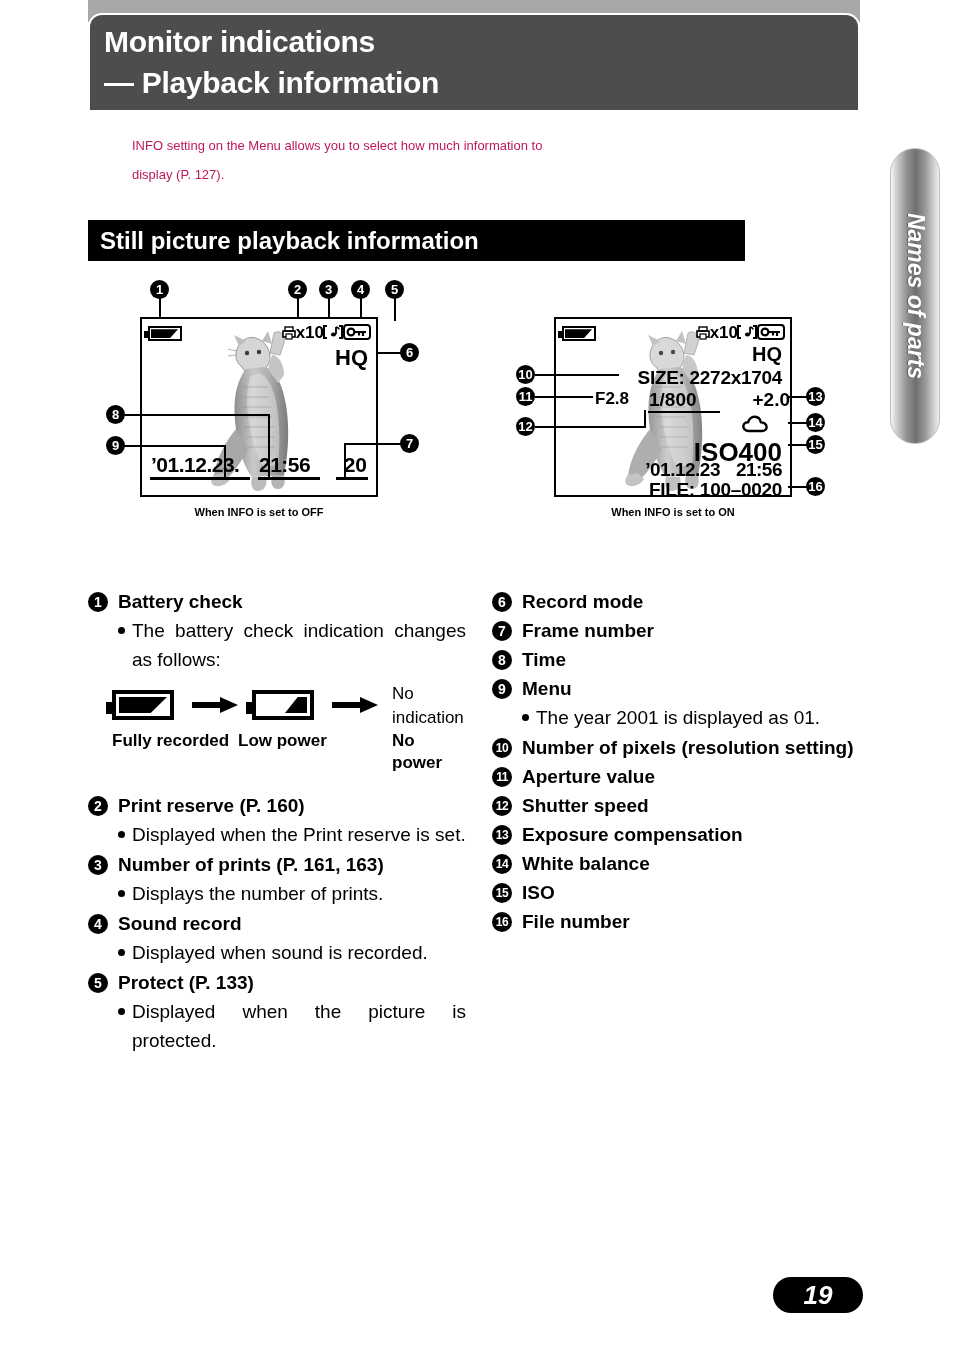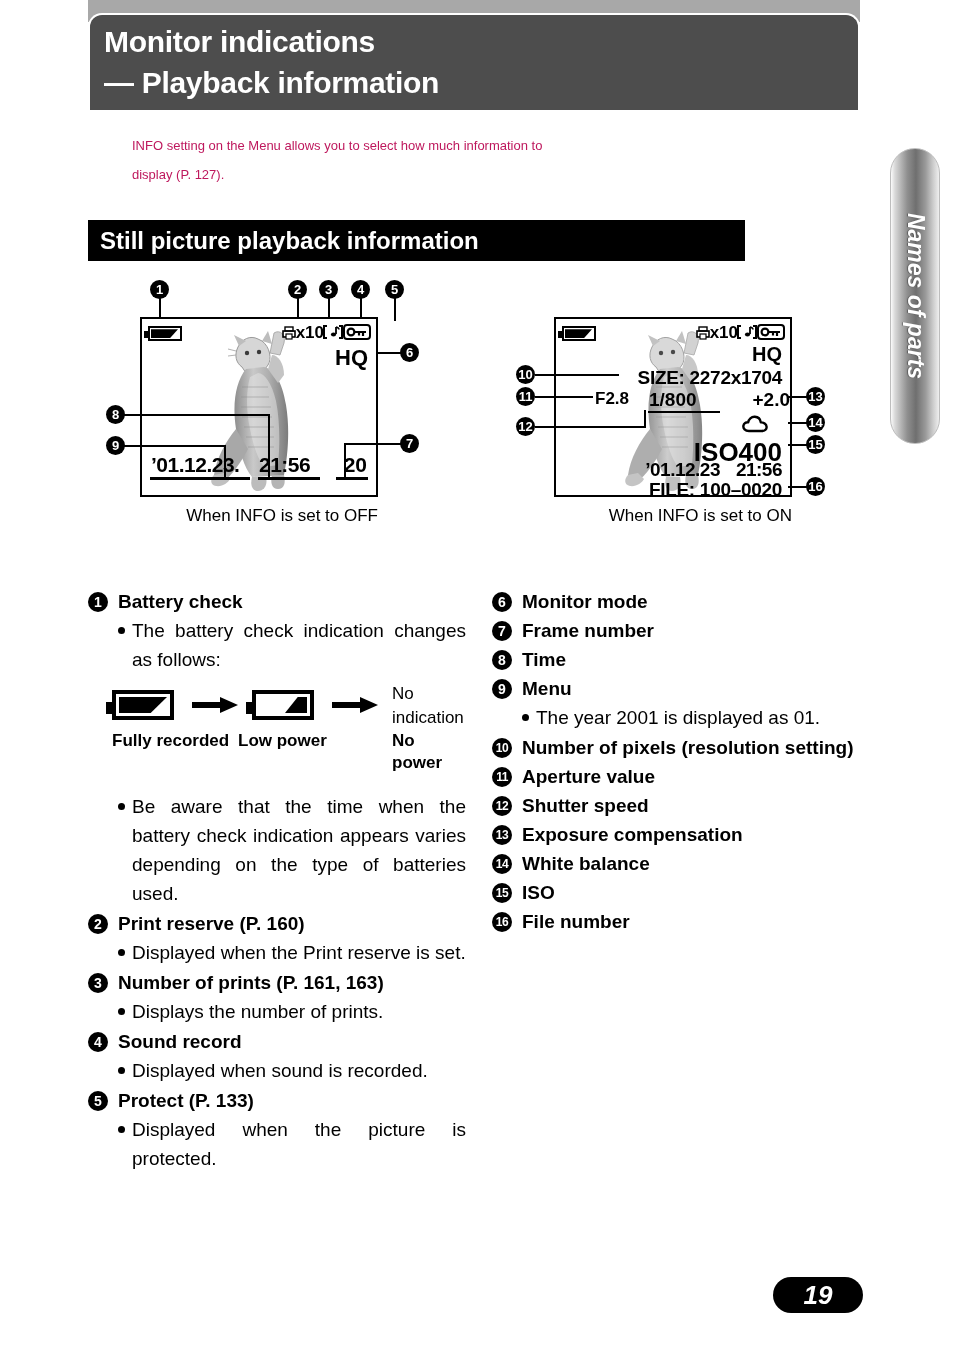--- a/index.html
+++ b/index.html
@@ -97,21 +97,21 @@
     background: #000; color: #fff; font-weight: bold; font-size: 13px;
     text-align: center; line-height: 19px; font-family: "Liberation Sans", sans-serif;
   }
   .lead { position: absolute; background: #000; }
   .lead.h { height: 2px; }
   .lead.v { width: 2px; }
 
   .uline { position: absolute; height: 3px; background: #000; }
 
   .caption {
-    position: absolute; font-weight: normal; font-size: 17px; color: #000; text-align: right;
+    position: absolute; font-weight: bold; font-size: 11px; color: #000; text-align: center;
   }
 
   
   .col { position: absolute; top: 588px; width: 378px; }
   .col.left  { left: 88px; }
   .col.right { left: 492px; }
 
   .item { position: relative; margin-bottom: 2px; }
   .item .num {
     position: absolute; left: 0; top: 4px;
@@ -450,24 +450,20 @@
         </div>
         <div class="bcap plain" style="left:280px; top:-8px; line-height:24px;">No
 indication</div>
 
         <div class="bcap" style="left:0px;   top:40px;">Fully
 recorded</div>
         <div class="bcap" style="left:126px; top:40px;">Low power</div>
         <div class="bcap" style="left:280px; top:40px;">No power</div>
       </div>
 
-      <div class="sub" style="margin-top:4px;">
-        <span class="dot"></span>
-        <span class="txt">Be aware that the time when the battery check indication appears varies depending on the type of batteries used.</span>
-      </div>
     </div>
 
     <div class="item">
       <span class="num">2</span>
       <span class="title">Print reserve (P. 160)</span>
       <div class="sub">
         <span class="dot"></span>
         <span class="txt">Displayed when the Print reserve is set.</span>
       </div>
     </div>
@@ -497,21 +493,21 @@
         <span class="dot"></span>
         <span class="txt">Displayed when the picture is protected.</span>
       </div>
     </div>
   </div>
 
   <div class="col right">
 
     <div class="item">
       <span class="num">6</span>
-      <span class="title">Monitor mode</span>
+      <span class="title">Record mode</span>
     </div>
     <div class="item">
       <span class="num">7</span>
       <span class="title">Frame number</span>
     </div>
     <div class="item">
       <span class="num">8</span>
       <span class="title">Time</span>
     </div>
     <div class="item">

